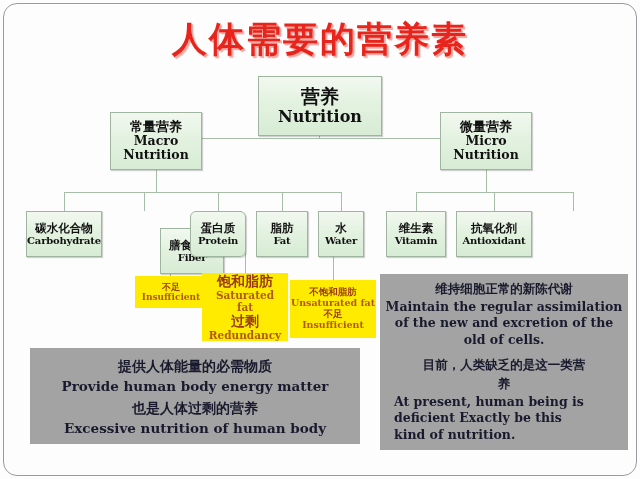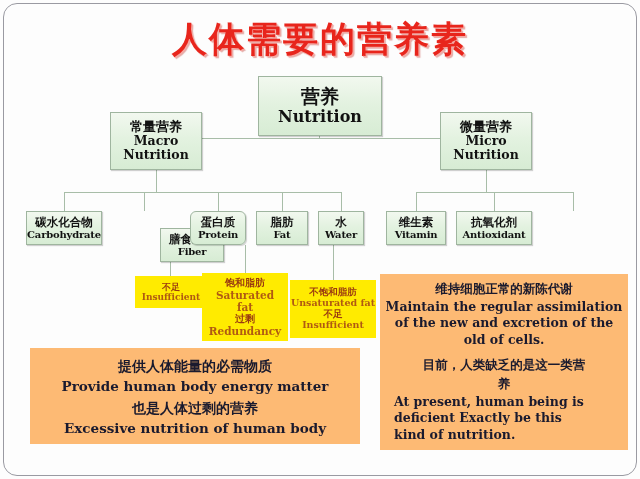--- a/index.html
+++ b/index.html
@@ -45,21 +45,21 @@
   #root-node{left:258px;top:76px;width:124px;height:60px;}
   #root-node .cn{font-size:19px;}
   #root-node .en{font-size:16px;margin-top:1px;}
 
   .lvl2{width:92px;height:58px;}
   #macro-node{left:110px;top:112px;}
   #micro-node{left:440px;top:112px;}
   .lvl2 .cn{font-size:13px;}
   .lvl2 .en{font-size:12.5px;}
 
-  .leaf{height:34px;}
+  .leaf{height:46px;}
   .leaf .cn{font-size:11.5px;}
   .leaf .en{font-size:10px;letter-spacing:-.2px;text-align:center;}
 
   #leaf-carbohydrate{left:26px;top:211px;width:76px;}
   #leaf-fiber{left:112px;top:228px;width:64px;margin-left:48px;}
   #leaf-protein{left:190px;top:211px;width:56px;border-radius:6px;}
   #leaf-fat{left:256px;top:211px;width:52px;}
   #leaf-water{left:318px;top:211px;width:46px;}
   #leaf-vitamin{left:386px;top:211px;width:60px;}
   #leaf-antioxidant{left:456px;top:211px;width:76px;}
@@ -74,30 +74,30 @@
   .ybox{
     position:absolute;box-sizing:border-box;
     background:#ffeb00;
     display:flex;flex-direction:column;align-items:center;justify-content:center;
     text-align:center;line-height:1.15;
   }
   .ybox .cn{color:#9a3a10;font-size:9px;}
   .ybox .en{color:#b05a12;font-size:9px;}
   #ybox-insufficient{left:135px;top:276px;width:72px;height:32px;}
   #ybox-saturated{left:202px;top:273px;width:86px;height:68px;z-index:3;}
-  #ybox-saturated .cn{font-size:10px;}
+  #ybox-saturated .cn{font-size:14px;}
   #ybox-saturated .en{font-size:10.5px;}
   #ybox-unsaturated{left:290px;top:280px;width:86px;height:58px;}
   #ybox-unsaturated .cn{font-size:9.5px;}
   #ybox-unsaturated .en{font-size:9.5px;}
 
   
   .panel{
     position:absolute;box-sizing:border-box;
-    background:#fdba74;
+    background:#a3a3a3;
     text-align:center;color:#1a1a2e;
   }
   #panel-left{left:30px;top:348px;width:330px;height:96px;padding-top:7px;}
   #panel-left .cn{font-size:14px;line-height:1.6;}
   #panel-left .en{font-size:13.5px;line-height:1.45;}
 
   #panel-right{left:380px;top:274px;width:248px;height:176px;padding-top:6px;}
   #panel-right .cn{font-size:12.5px;line-height:1.5;font-weight:bold;}
   #panel-right .en{font-size:12.5px;line-height:1.32;}
   #panel-right .para{margin-bottom:2px;}

